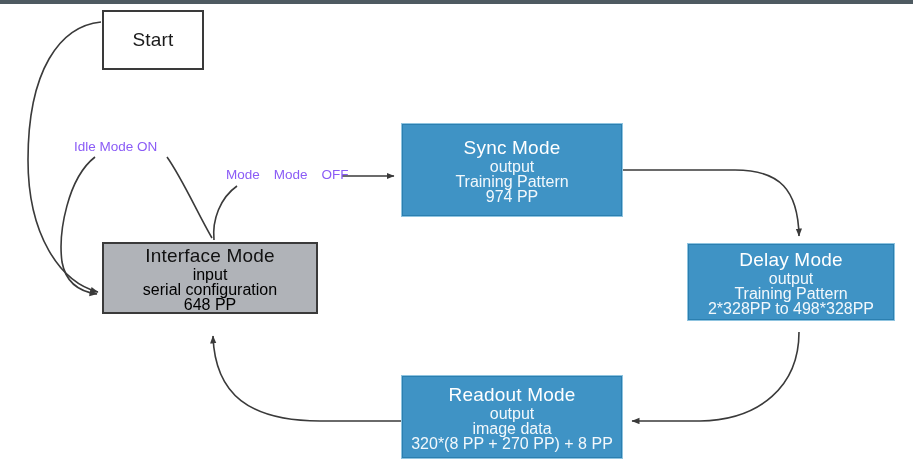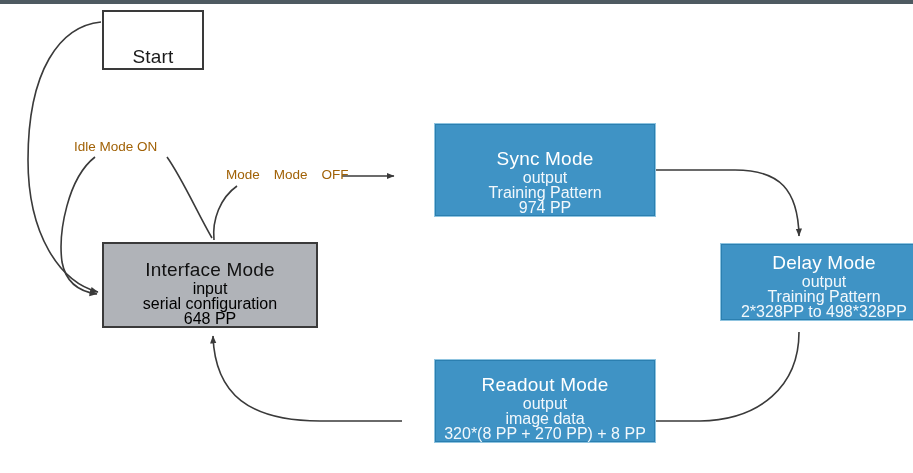--- a/index.html
+++ b/index.html
@@ -33,38 +33,37 @@
     width: 913px;
     height: 473px;
     pointer-events: none;
   }
   .node {
     position: absolute;
     box-sizing: border-box;
     display: flex;
     flex-direction: column;
     align-items: center;
-    justify-content: flex-end;
+    justify-content: center;
     text-align: center;
   }
   .node .title {
     font-size: 19px;
     line-height: 22px;
     letter-spacing: 0.2px;
   }
   .node .sub {
     font-size: 16px;
     line-height: 15px;
   }
   .node-blue {
     background: #3f93c5;
     border: 1px solid #2b7fb0;
     box-shadow: 0 0 0 1px #8fc4e0;
     color: #ffffff;
-    margin-left: 33px;
   }
   .node-blue .title {
     color: #ffffff;
   }
   .node-blue .sub {
     color: #f2f8fc;
   }
   .node-gray {
     background: #b0b3b8;
     border: 2px solid #3a3a3a;
@@ -82,21 +81,21 @@
     border: 2px solid #3a3a3a;
     color: #1a1a1a;
   }
   .node-plain .title {
     color: #1a1a1a;
     font-size: 19px;
   }
   .edge-label {
     position: absolute;
     font-size: 13.5px;
-    color: #a16207;
+    color: #8b5cf6;
     white-space: nowrap;
     background: transparent;
   }
   #label-idle-off {
     letter-spacing: 0px;
   }
   #label-idle-off .word {
     display: inline-block;
     margin-right: 14px;
   }
@@ -132,42 +131,42 @@
 
     <path d="M 799,332 C 799,386 760,420 700,421 L 632,421" fill="none" stroke="#3a3a3a" stroke-width="1.6" marker-end="url(#arrowhead)"></path>
 
     <path d="M 402,421 L 320,421 C 250,421 215,395 213,336" fill="none" stroke="#3a3a3a" stroke-width="1.6" marker-end="url(#arrowhead)"></path>
   </svg>
 
   <div class="node node-plain" style="left:102px; top:10px; width:102px; height:60px;">
     <div class="title">Start</div>
   </div>
 
-  <div class="node node-gray" style="left:102px; top:242px; width:216px; height:86px;">
+  <div class="node node-gray" style="left:102px; top:242px; width:216px; height:72px;">
     <div class="title">Interface Mode</div>
     <div class="sub">input</div>
     <div class="sub">serial configuration</div>
     <div class="sub">648 PP</div>
   </div>
 
   <div class="node node-blue" style="left:402px; top:124px; width:220px; height:92px;">
     <div class="title">Sync Mode</div>
     <div class="sub">output</div>
     <div class="sub">Training Pattern</div>
     <div class="sub">974 PP</div>
   </div>
 
   <div class="node node-blue" style="left:688px; top:244px; width:206px; height:76px;">
     <div class="title">Delay Mode</div>
     <div class="sub">output</div>
     <div class="sub">Training Pattern</div>
     <div class="sub">2*328PP to 498*328PP</div>
   </div>
 
-  <div class="node node-blue" style="left:402px; top:360px; width:220px; height:82px;">
+  <div class="node node-blue" style="left:402px; top:376px; width:220px; height:82px;">
     <div class="title">Readout Mode</div>
     <div class="sub">output</div>
     <div class="sub">image data</div>
     <div class="sub">320*(8 PP + 270 PP) + 8 PP</div>
   </div>
 
   <div class="edge-label" id="label-idle-on" style="left:74px; top:139px;">Idle Mode ON</div>
 
   <div class="edge-label" id="label-idle-off" style="left:226px; top:167px;">
     <span class="word">Mode</span><span class="word">Mode</span><span class="word">OFF</span>

